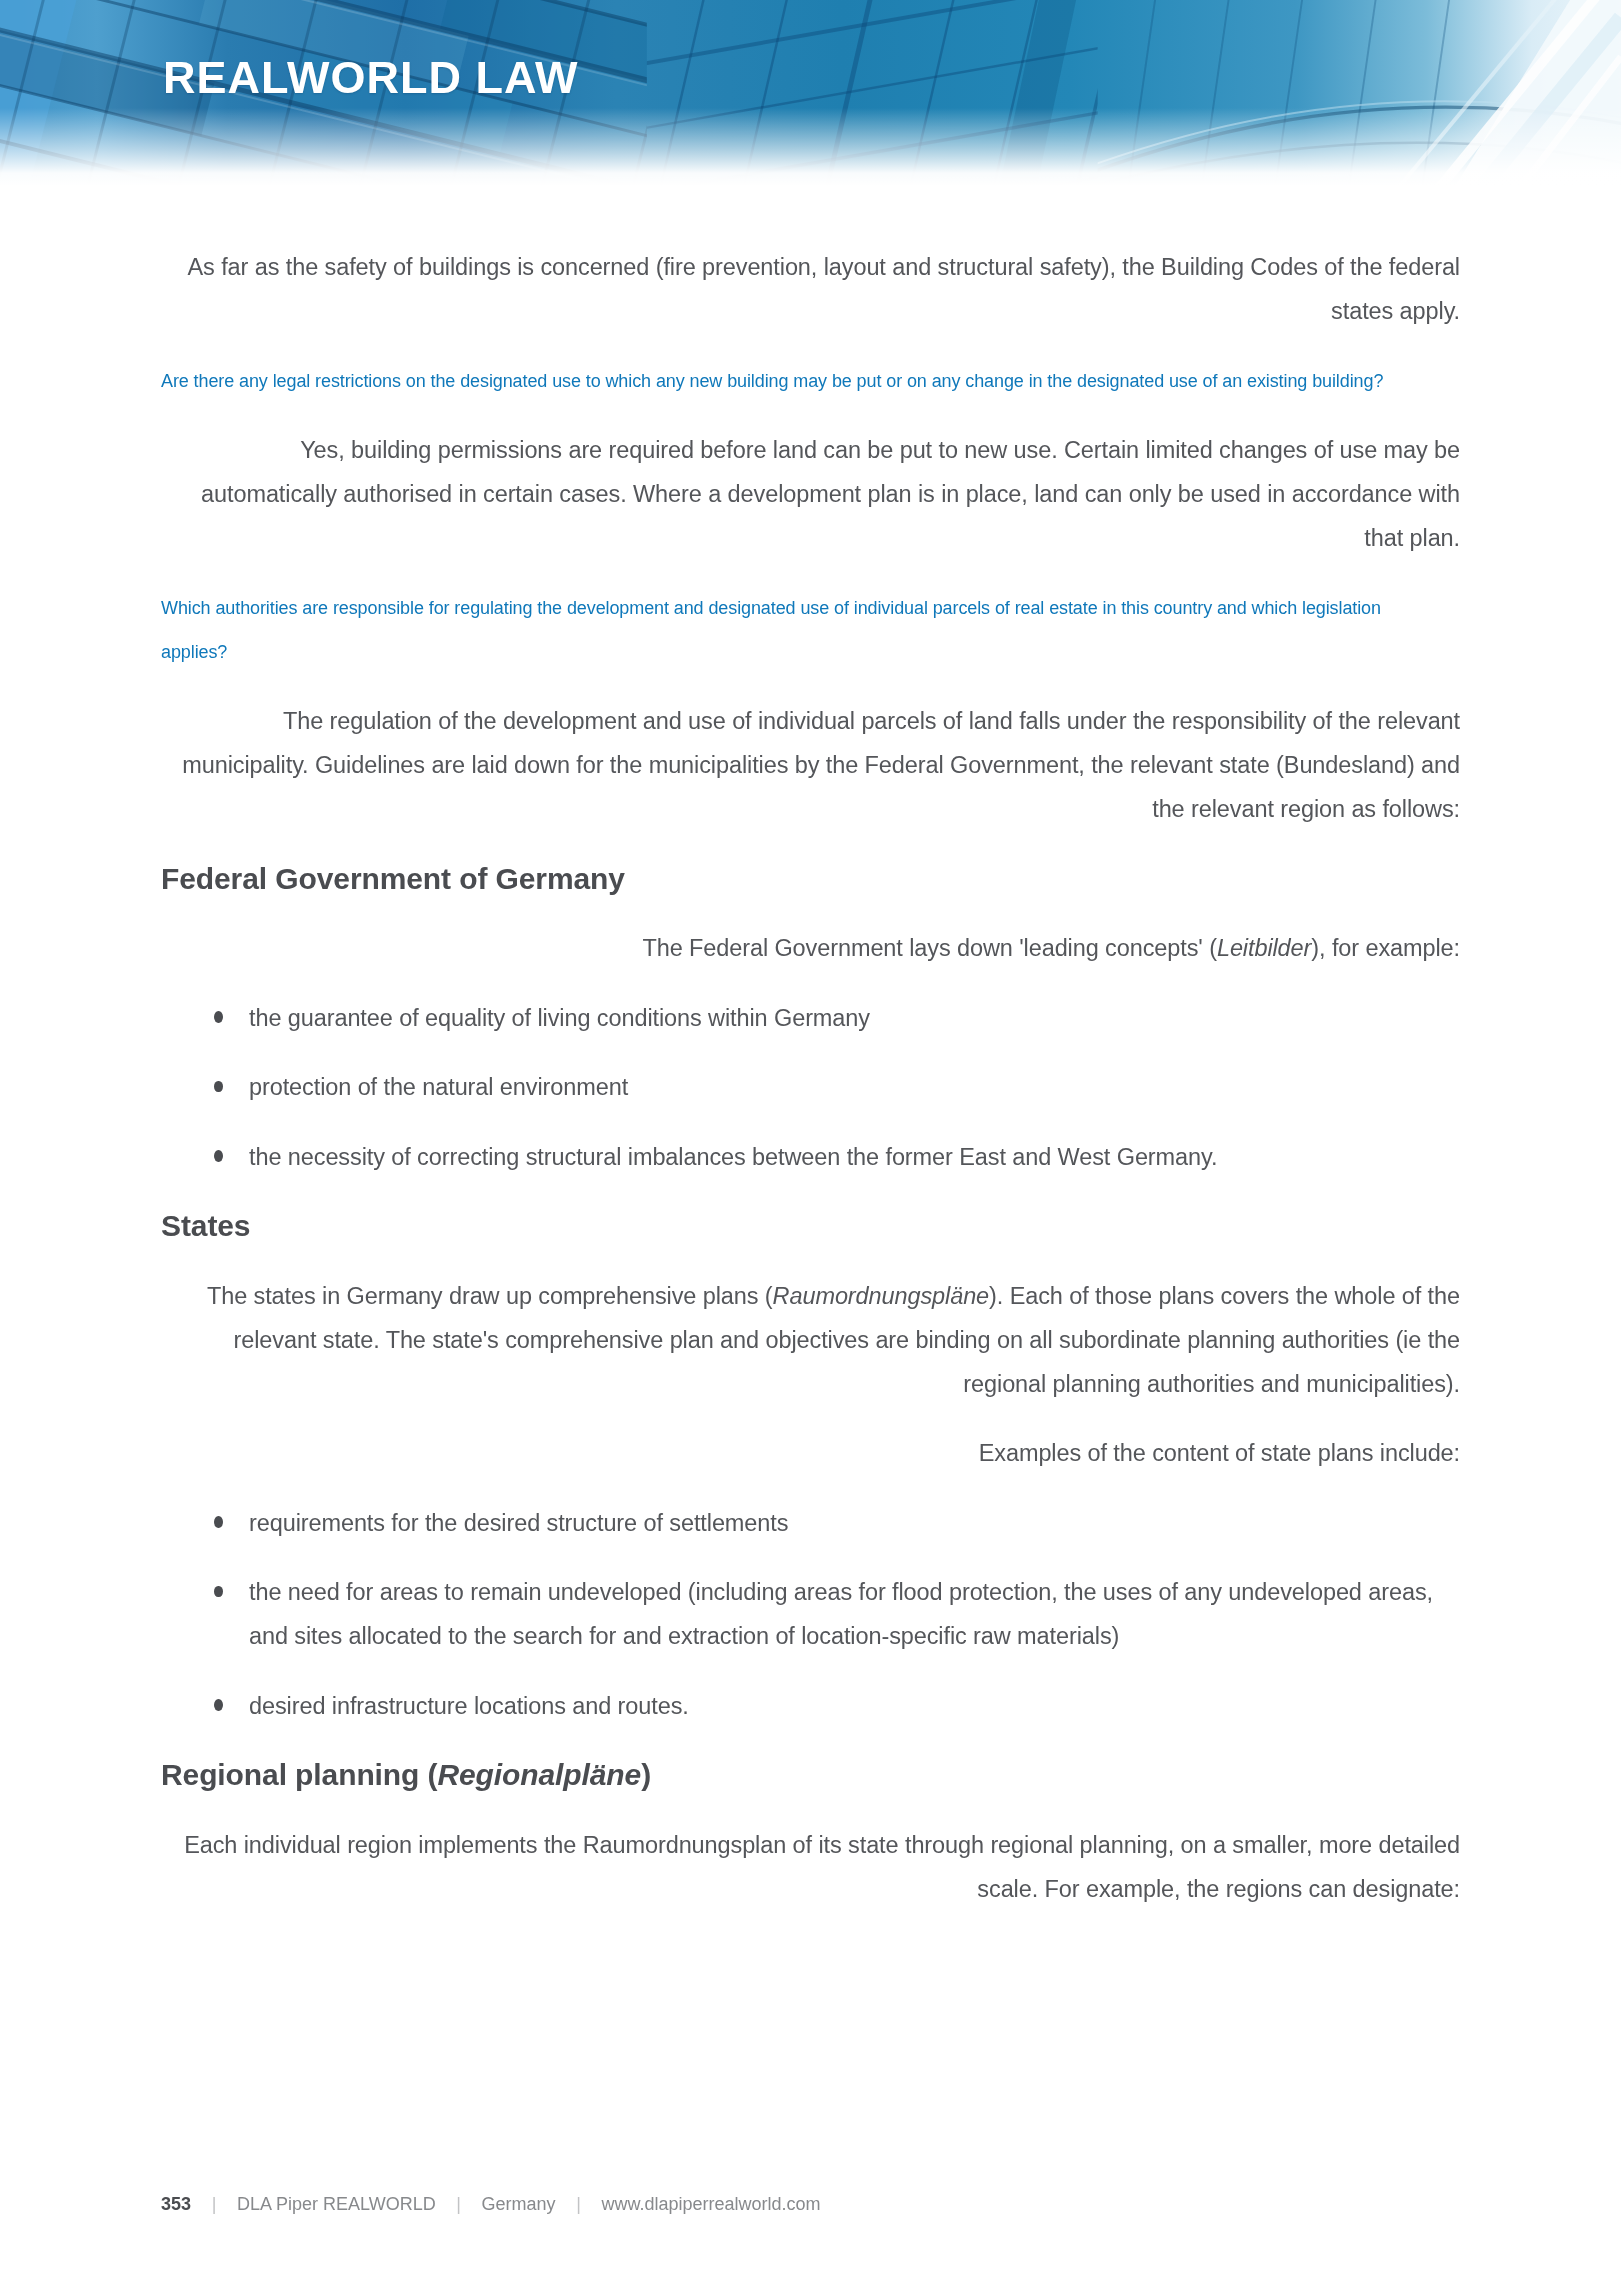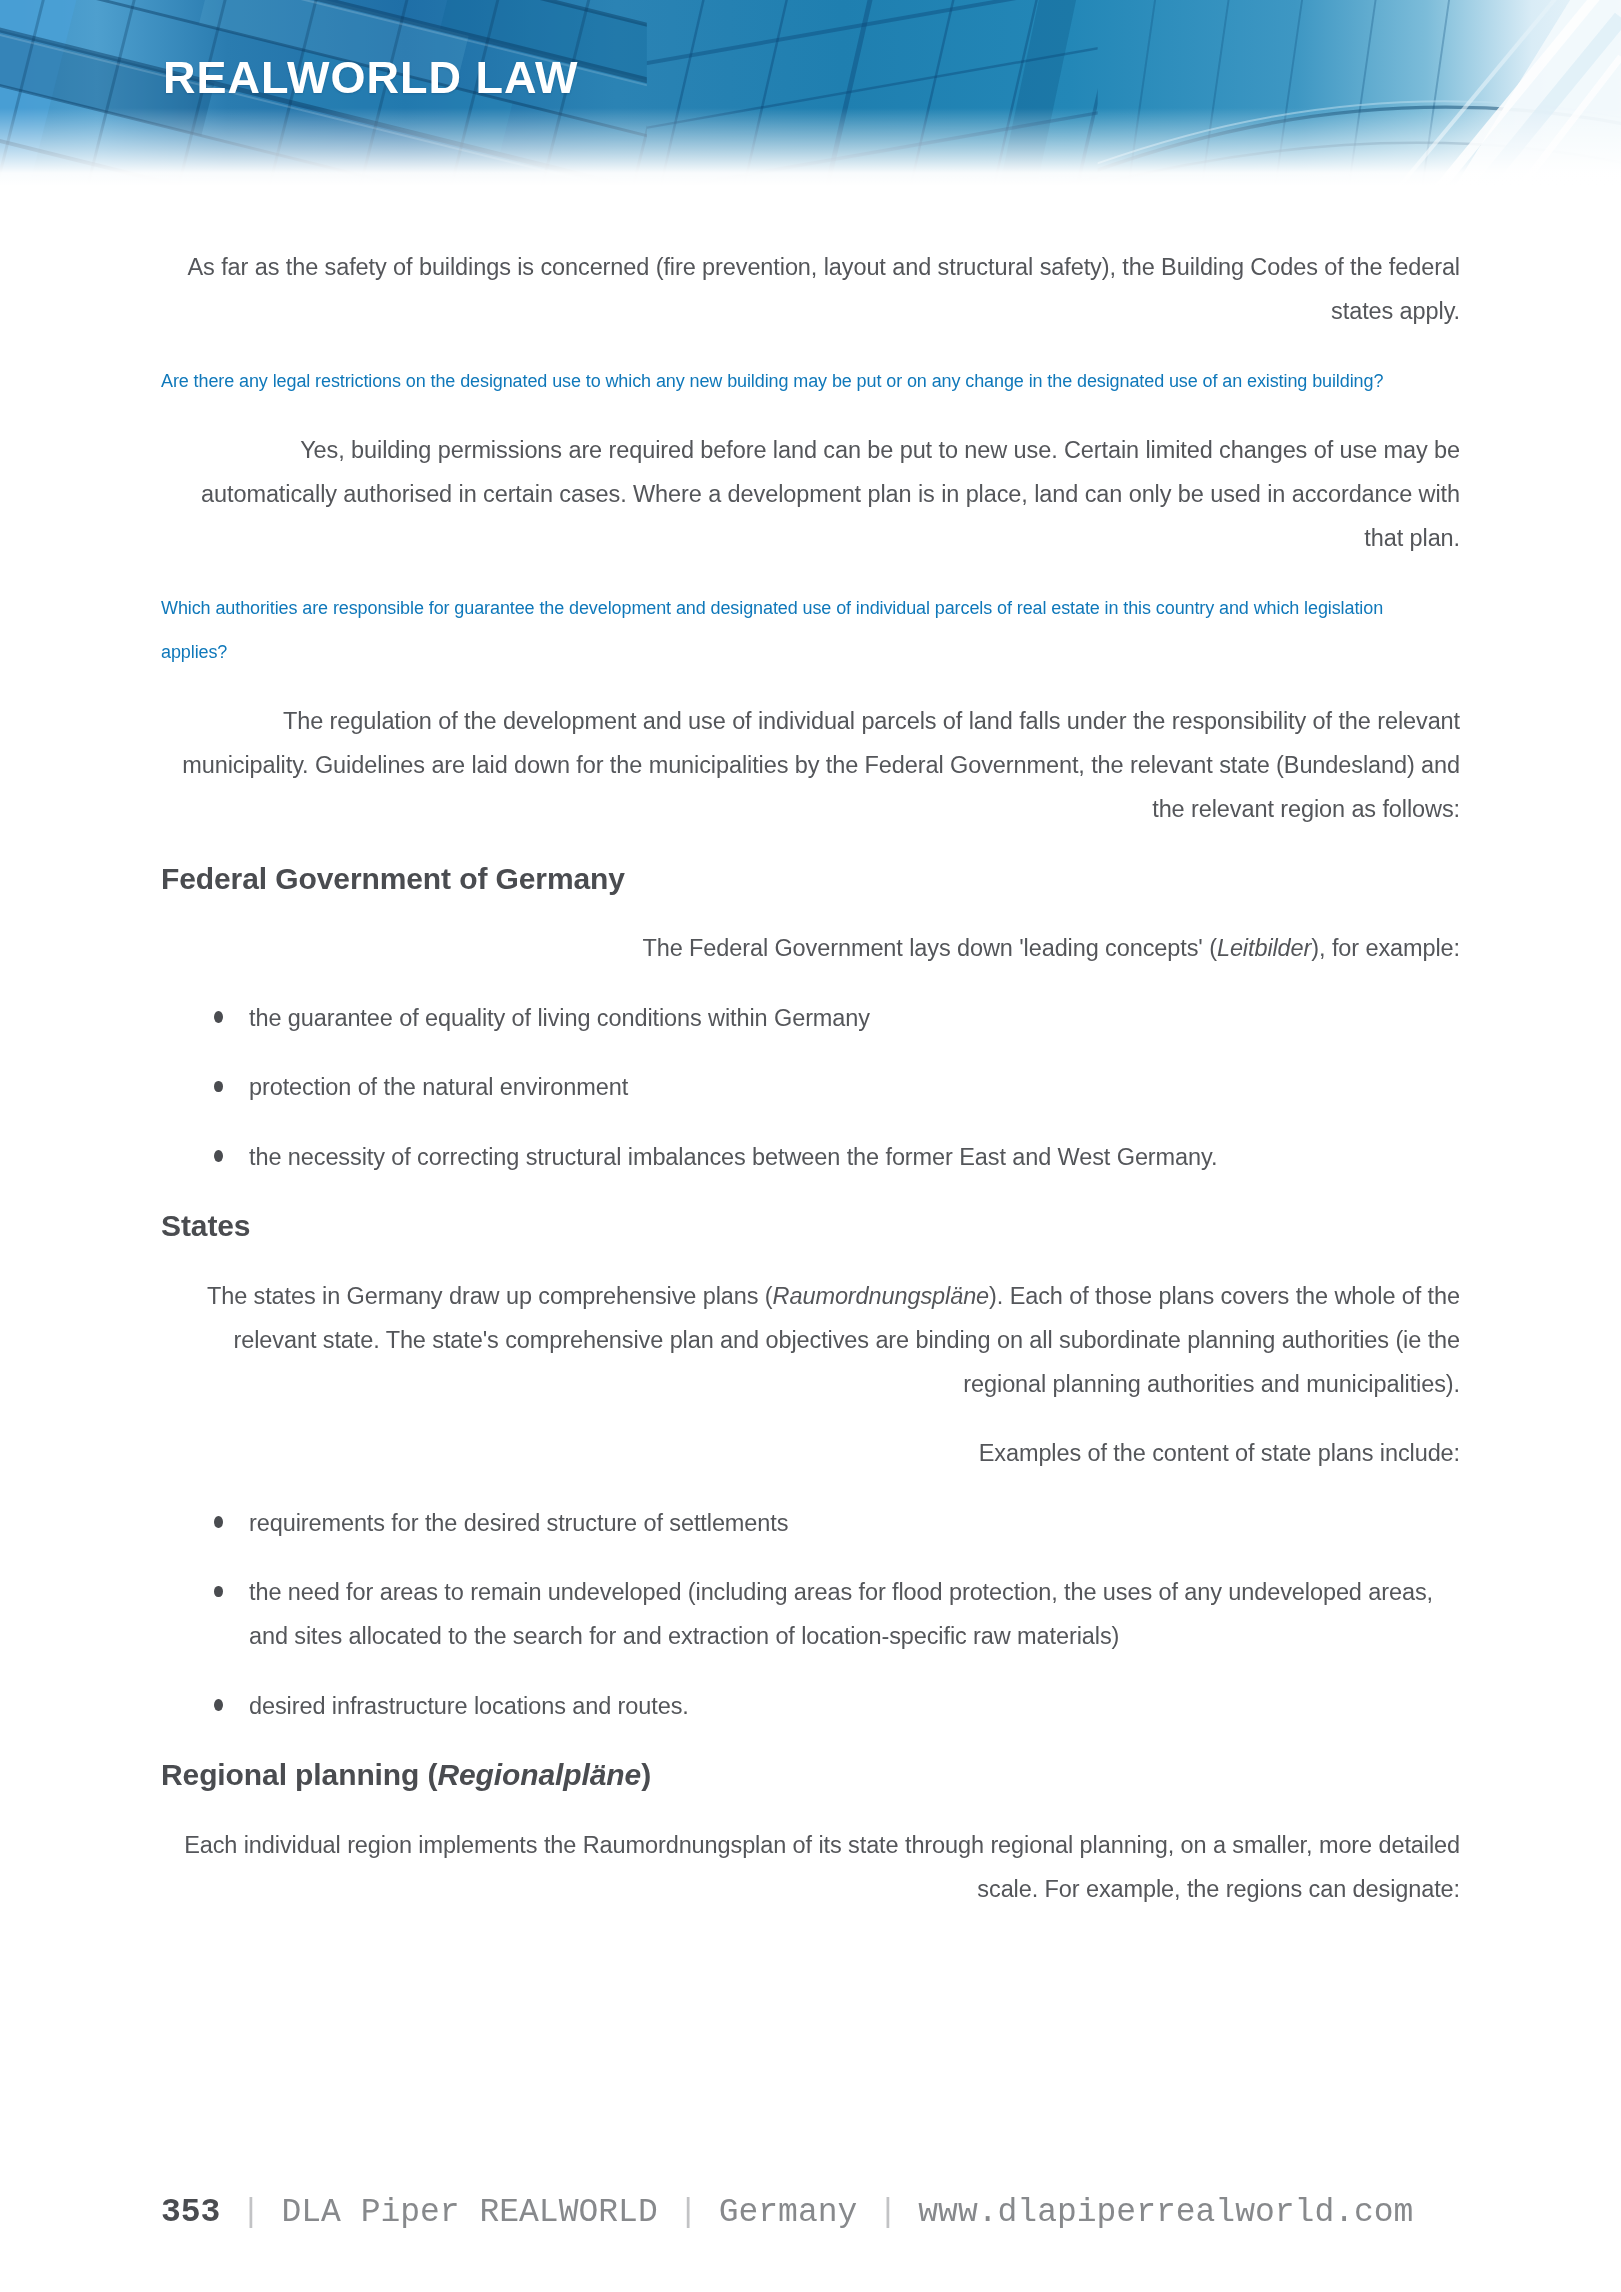--- a/index.html
+++ b/index.html
@@ -79,24 +79,23 @@
     background: #4a4c50;
   }
   em { }
   .bi { font-style: italic; font-weight: bold; }
 
   
   footer {
     position: absolute;
     left: 161px;
     top: 2194px;
-    font-size: 33px;
+    font-size: 18px;
     color: #87898c;
     white-space: nowrap;
-    font-family: Liberation Mono, monospace;
   }
   footer .pn { color: #4a4c50; font-weight: bold; }
   footer .sep { color: #c2c3c5; padding: 0 20.6px; font-weight: normal; }
   footer a { color: #87898c; text-decoration: none; }
 </style>
 </head>
 <body>
 
 <div class="page">
 
@@ -214,21 +213,21 @@
   </header>
 
   <main>
 
     <p class="para">As far as the safety of buildings is concerned (fire prevention, layout and structural safety), the Building Codes of the federal states apply.</p>
 
     <h2 class="q">Are there any legal restrictions on the designated use to which any new building may be put or on any change in the designated use of an existing building?</h2>
 
     <p class="para">Yes, building permissions are required before land can be put to new use. Certain limited changes of use may be automatically authorised in certain cases. Where a development plan is in place, land can only be used in accordance with that plan.</p>
 
-    <h2 class="q">Which authorities are responsible for guarantee the development and designated use of individual parcels of real estate in this country and which legislation applies?</h2>
+    <h2 class="q">Which authorities are responsible for regulating the development and designated use of individual parcels of real estate in this country and which legislation applies?</h2>
 
     <p class="para">The regulation of the development and use of individual parcels of land falls under the responsibility of the relevant municipality. Guidelines are laid down for the municipalities by the Federal Government, the relevant state (Bundesland) and the relevant region as follows:</p>
 
     <h3 class="sub">Federal Government of Germany</h3>
 
     <p class="para"><span>The Federal Government lays down 'leading concepts' (</span><em>Leitbilder</em><span>), for example:</span></p>
 
     <ul class="bullets">
       <li>the guarantee of equality of living conditions within Germany</li>
       <li>protection of the natural environment</li>

